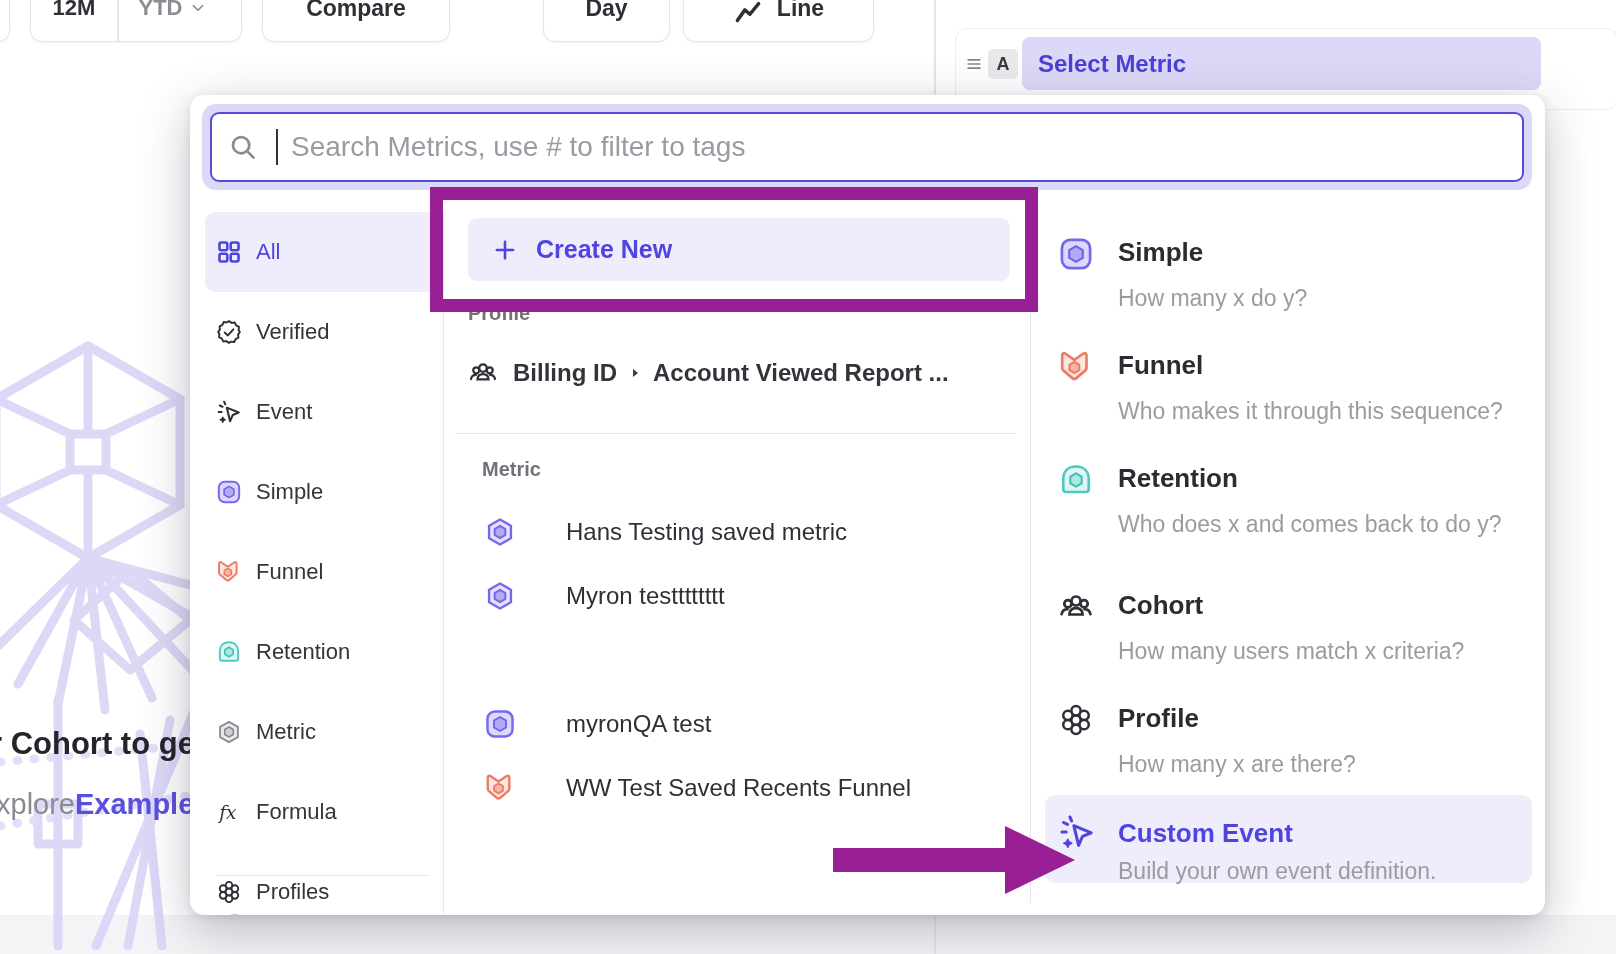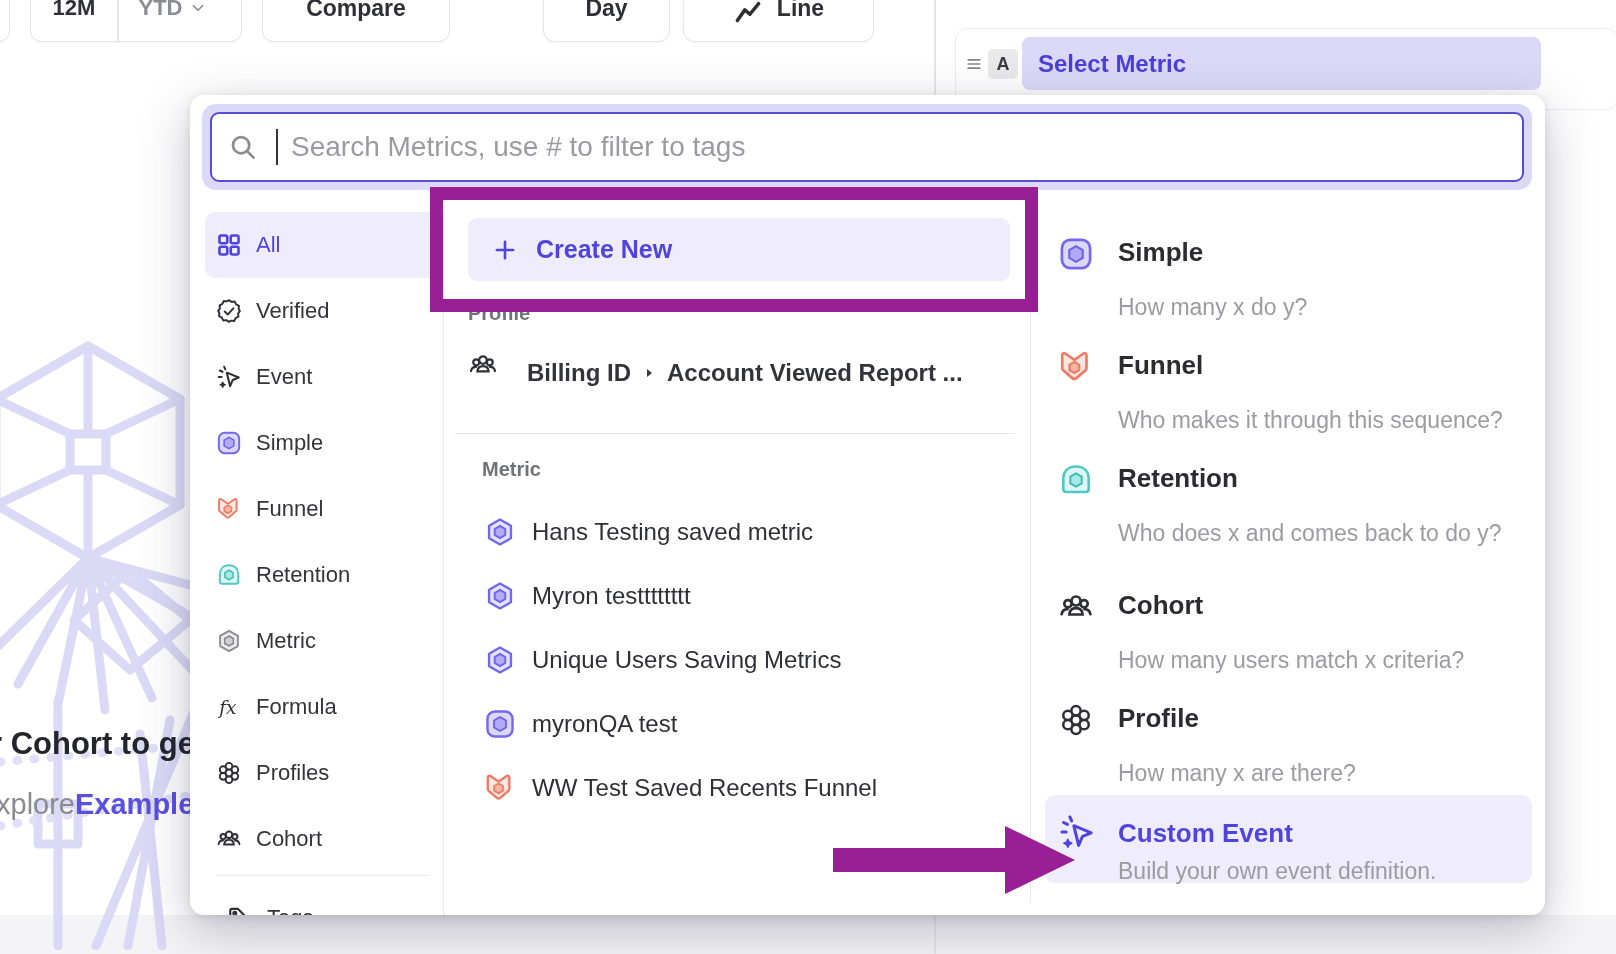--- a/index.html
+++ b/index.html
@@ -47,54 +47,54 @@
 
   .search-ring{left:12px;top:9px;width:1330px;height:86px;background:#dcd8f7;border-radius:14px;}
   .search-box{position:absolute;left:8px;top:8px;right:8px;bottom:8px;background:#fff;border:2px solid #574cd8;
               border-radius:9px;display:flex;align-items:center;padding-left:16px;box-sizing:border-box;}
   .search-box .mag{width:30px;height:30px;color:#8c8c93;flex:0 0 auto;}
   .search-box .caret-line{width:2px;height:36px;background:#33333a;margin-left:18px;}
   .search-box .ph{font-size:28px;color:#9a9aa2;margin-left:13px;}
 
   
   .sidebar{left:15px;top:117px;width:238px;height:760px;border-right:1px solid #e9e9ec;}
-  .sb-item{display:flex;align-items:center;height:66px;padding-left:11px;gap:14px;font-size:22px;font-weight:500;color:#34343b;cursor:pointer;}
+  .sb-item{display:flex;align-items:center;height:80px;padding-left:11px;gap:14px;font-size:22px;font-weight:500;color:#34343b;cursor:pointer;}
   .sb-item .ic{width:26px;height:26px;flex:0 0 auto;color:#2f2f36;}
   .sb-item.sel{background:#efedfb;border-radius:10px;color:#4f44dd;}
   .sb-item.sel .ic{color:#4f44dd;}
   .sb-divider{position:absolute;left:11px;top:663px;width:212px;height:1px;background:#e7e7ea;}
   .sb-tag{position:absolute;left:11px;top:673px;width:212px;}
 
   
   .create-btn{left:278px;top:123px;width:542px;height:63px;background:#efedfb;border-radius:9px;
               display:flex;align-items:center;padding-left:24px;gap:18px;box-sizing:border-box;cursor:pointer;}
   .create-btn .ic{width:26px;height:26px;color:#4f44dd;}
   .create-btn .lbl{font-size:25px;font-weight:600;color:#4f44dd;}
   .sec-label{font-size:20px;font-weight:600;color:#71717a;}
   .recents-label{left:278px;top:207px;}
   .metrics-label{left:292px;top:363px;}
-  .billing-row{left:278px;top:255px;height:45px;display:flex;gap:29px;cursor:pointer;}
+  .billing-row{left:278px;top:255px;height:45px;display:flex;align-items:center;gap:15px;cursor:pointer;}
   .billing-row .ic{width:30px;height:30px;color:#2f2f36;}
   .billing-row .txt{font-size:24px;font-weight:600;color:#33333a;display:flex;align-items:center;gap:10px;white-space:nowrap;}
   .billing-row .caret{width:16px;height:16px;color:#3a3a40;}
   .mid-div{left:265px;top:338px;width:560px;height:1px;background:#e7e7ea;}
   .m-item{left:294px;height:64px;display:flex;align-items:center;gap:16px;cursor:pointer;}
   .m-item .ic{width:32px;height:32px;flex:0 0 auto;}
-  .m-item .lbl{font-size:24px;font-weight:500;color:#2f2f36;white-space:nowrap;}
+  .m-item .lbl{font-size:24px;font-weight:500;color:#2f2f36;white-space:nowrap;margin-left:34px;}
   .show-all{left:294px;top:737px;height:56px;display:flex;align-items:center;gap:17px;cursor:pointer;}
   .show-all .ic{width:20px;height:20px;color:#5f5f66;}
   .show-all .lbl{font-size:24px;font-weight:500;color:#2f2f36;}
   .col-div{left:840px;top:117px;width:1px;height:691px;background:#e9e9ec;}
 
   
   .trow{left:868px;display:flex;align-items:flex-start;cursor:pointer;}
   .trow .ic{width:36px;height:36px;margin-top:4px;flex:0 0 auto;color:#2f2f36;}
   .trow .tx{margin-left:24px;}
   .trow .tt{font-size:26px;font-weight:600;color:#2b2b31;line-height:40px;}
-  .trow .dd{font-size:23px;color:#9b9ba1;line-height:28px;margin-top:21px;white-space:nowrap;}
+  .trow .dd{font-size:23px;color:#9b9ba1;line-height:28px;margin-top:12px;white-space:nowrap;}
   .custom-row{left:855px;top:700px;width:487px;height:88px;background:#efecfb;border-radius:10px;cursor:pointer;}
   .custom-row .inner{position:absolute;left:13px;top:18px;display:flex;align-items:flex-start;}
   .custom-row .ic{width:38px;height:38px;color:#4f44dd;flex:0 0 auto;}
   .custom-row .tx{margin-left:22px;}
   .custom-row .tt{font-size:26px;font-weight:600;color:#4f44dd;line-height:40px;}
   .custom-row .dd{font-size:23px;color:#9b9ba1;line-height:28px;margin-top:4px;white-space:nowrap;}
 
   
   .anno-box{left:430px;top:187px;width:608px;height:125px;border:13px solid #992094;box-sizing:border-box;z-index:30;pointer-events:none;}
   .anno-arrow{left:833px;top:822px;z-index:30;pointer-events:none;}
@@ -384,26 +384,20 @@
           <use href="#i-hex-purple"></use>
         </svg>
       <span class="lbl">Hans Testing saved metric</span>
       </div>
     <div class="abs m-item" style="top:469px">
       <svg class="ic">
           <use href="#i-hex-purple"></use>
         </svg>
       <span class="lbl">Myron testttttttt</span>
       </div>
-    <div class="abs m-item" style="top:533px">
-      <svg class="ic">
-          <use href="#i-hex-purple"></use>
-        </svg>
-      <span class="lbl">Unique Users Saving Metrics</span>
-      </div>
     <div class="abs m-item" style="top:597px">
       <svg class="ic">
           <use href="#i-box-purple"></use>
         </svg>
       <span class="lbl">myronQA test</span>
       </div>
     <div class="abs m-item" style="top:661px">
       <svg class="ic">
           <use href="#i-funnel"></use>
         </svg>

